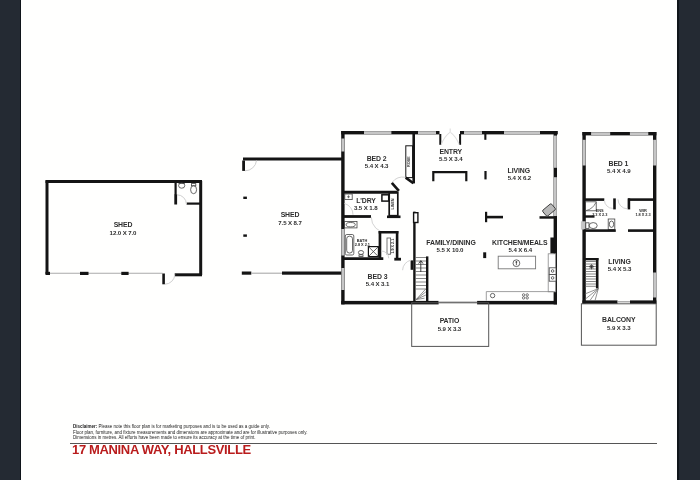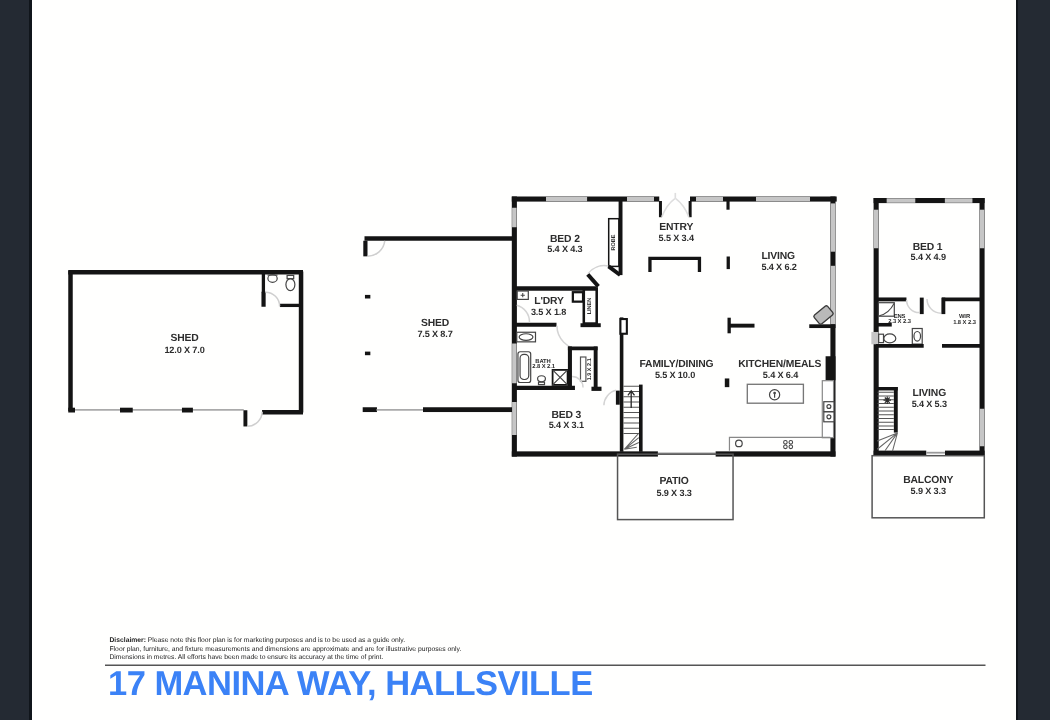--- a/index.html
+++ b/index.html
@@ -430,14 +430,14 @@
 
 
 <div style="position:absolute;left:73px;top:424.2px;width:430px;color:#222;font-size:4.5px;line-height:5.4px;font-family:'Liberation Sans',sans-serif;">
   <div><b>Disclaimer:</b> Please note this floor plan is for marketing purposes and is to be used as a guide only.</div>
   <div>Floor plan, furniture, and fixture measurements and dimensions are approximate and are for illustrative purposes only.</div>
   <div>Dimensions in metres. All efforts have been made to ensure its accuracy at the time of print.</div>
 </div>
 
 <div style="position:absolute;left:70px;top:443px;width:587px;height:1px;background:#555;"></div>
 
-<div style="position:absolute;left:72px;top:441.9px;color:#3b82f6;font-size:23px;font-weight:bold;font-family:'Liberation Sans',sans-serif;letter-spacing:-0.35px;">17 MANINA WAY, HALLSVILLE</div>
+<div style="position:absolute;left:72px;top:441.9px;color:#b91c1c;font-size:13px;font-weight:bold;font-family:'Liberation Sans',sans-serif;letter-spacing:-0.35px;">17 MANINA WAY, HALLSVILLE</div>
 </div>
 
 </body></html>

